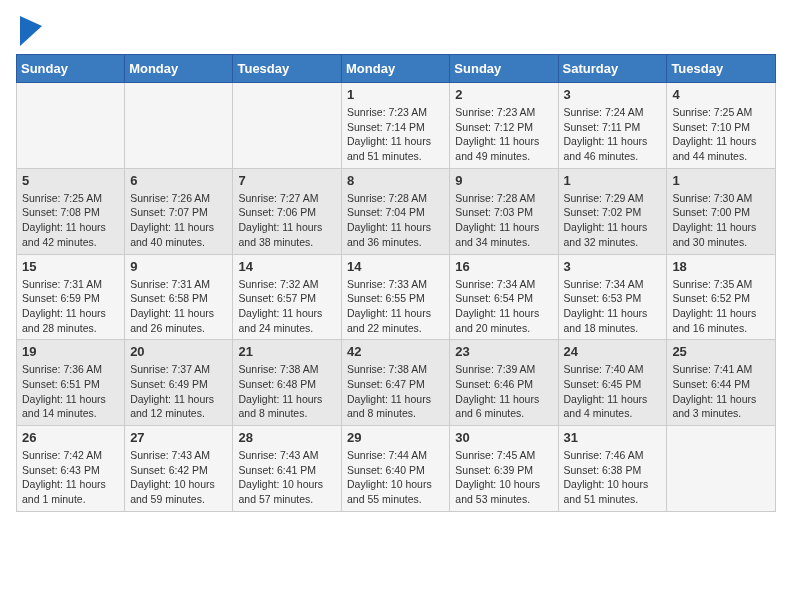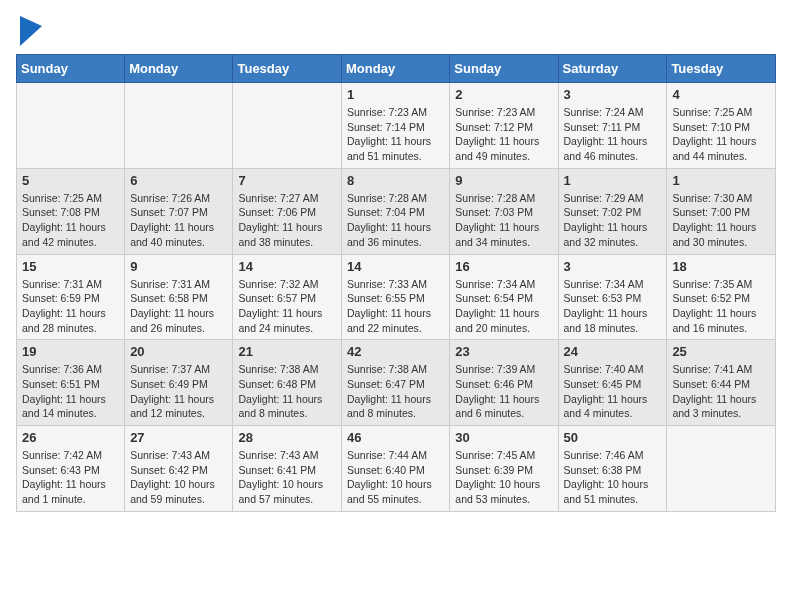--- a/index.html
+++ b/index.html
@@ -239,27 +239,27 @@
         </td>
         <td>
           <span class="day-num">27</span>
           <div class="cell-content">Sunrise: 7:43 AM<br>Sunset: 6:42 PM<br>Daylight: 10 hours and 59 minutes.</div>
         </td>
         <td>
           <span class="day-num">28</span>
           <div class="cell-content">Sunrise: 7:43 AM<br>Sunset: 6:41 PM<br>Daylight: 10 hours and 57 minutes.</div>
         </td>
         <td>
-          <span class="day-num">46</span>
+          <span class="day-num">29</span>
           <div class="cell-content">Sunrise: 7:44 AM<br>Sunset: 6:40 PM<br>Daylight: 10 hours and 55 minutes.</div>
         </td>
         <td>
           <span class="day-num">30</span>
           <div class="cell-content">Sunrise: 7:45 AM<br>Sunset: 6:39 PM<br>Daylight: 10 hours and 53 minutes.</div>
         </td>
         <td>
-          <span class="day-num">50</span>
+          <span class="day-num">31</span>
           <div class="cell-content">Sunrise: 7:46 AM<br>Sunset: 6:38 PM<br>Daylight: 10 hours and 51 minutes.</div>
         </td>
         <td></td>
       </tr>
     </tbody>
 </table>
 
 </body></html>

